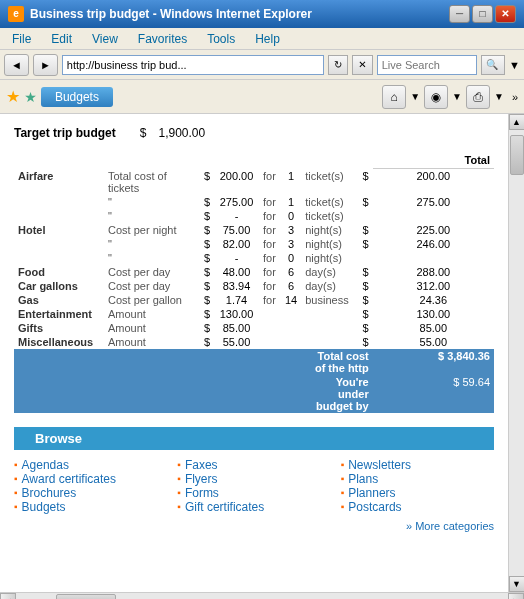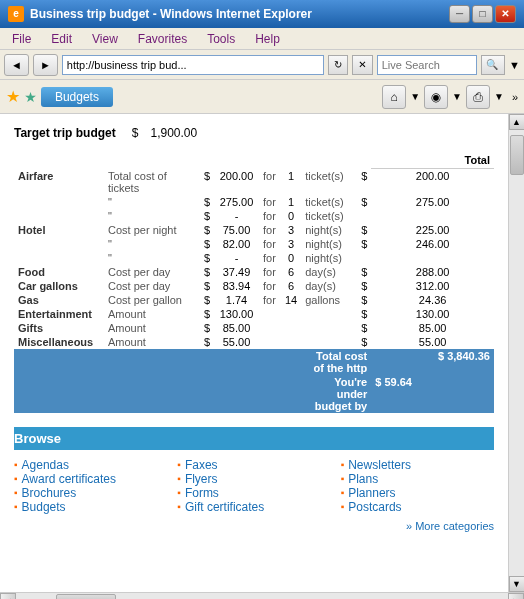--- a/index.html
+++ b/index.html
@@ -56,21 +56,21 @@
       display: flex;
       align-items: center;
       padding: 0 4px;
       border-bottom: 1px solid #ccc;
       font-size: 12px;
       gap: 4px;
     }
     .menu-item {
       padding: 2px 8px;
       cursor: pointer;
-      color: #701a75;
+      color: #0369a1;
     }
 
     
     .address-bar {
       background: #f0ece0;
       height: 30px;
       display: flex;
       align-items: center;
       padding: 0 4px;
       border-bottom: 1px solid #ccc;
@@ -204,21 +204,21 @@
       font-size: 20px;
       font-weight: bold;
       margin-bottom: 10px;
     }
     .target-row {
       display: flex;
       align-items: center;
       margin-bottom: 12px;
       font-size: 12px;
     }
-    .target-label { font-weight: bold; }
+    .target-label { font-weight: bold; margin-right: 8px; }
     .target-value { margin-left: 12px; }
 
     table.budget-table {
       width: 100%;
       border-collapse: collapse;
       font-size: 11px;
     }
     table.budget-table th {
       text-align: right;
       font-weight: bold;
@@ -251,21 +251,21 @@
 
     
     .browse-section {
       margin-top: 14px;
     }
     .browse-header {
       background: #3399cc;
       color: white;
       font-size: 13px;
       font-weight: bold;
-      padding: 4px 0;
+      padding: 4px 21px;
       margin-bottom: 8px;
     }
     .browse-grid {
       display: grid;
       grid-template-columns: 1fr 1fr 1fr;
       gap: 3px 10px;
     }
     .browse-item {
       display: flex;
       align-items: center;
@@ -456,21 +456,21 @@
           <td class="unit">for</td>
           <td class="number">0</td>
           <td class="unit">night(s)</td>
           <td></td>
           <td></td>
         </tr>
         <tr>
           <td class="row-label">Food</td>
           <td class="sub-label">Cost per day</td>
           <td class="dollar">$</td>
-          <td class="number">37.49</td>
+          <td class="number">48.00</td>
           <td class="unit">for</td>
           <td class="number">6</td>
           <td class="unit">day(s)</td>
           <td class="dollar">$</td>
           <td class="number">288.00</td>
         </tr>
         <tr>
           <td class="row-label">Car gallons</td>
           <td class="sub-label">Cost per day</td>
           <td class="dollar">$</td>
@@ -481,21 +481,21 @@
           <td class="dollar">$</td>
           <td class="number">312.00</td>
         </tr>
         <tr>
           <td class="row-label">Gas</td>
           <td class="sub-label">Cost per gallon</td>
           <td class="dollar">$</td>
           <td class="number">1.74</td>
           <td class="unit">for</td>
           <td class="number">14</td>
-          <td class="unit">gallons</td>
+          <td class="unit">business</td>
           <td class="dollar">$</td>
           <td class="number">24.36</td>
         </tr>
         <tr>
           <td class="row-label">Entertainment</td>
           <td class="sub-label">Amount</td>
           <td class="dollar">$</td>
           <td class="number">130.00</td>
           <td></td>
           <td></td>
@@ -529,21 +529,21 @@
           <td colspan="6"></td>
           <td colspan="2" style="background:#4a8abf;color:white;font-weight:bold;text-align:right;">Total cost of the http</td>
           <td style="background:#4a8abf;color:white;font-weight:bold;text-align:right;white-space:nowrap;">
             <span>$</span>
             <span>3,840.36</span>
           </td>
         </tr>
         <tr class="under-budget-row">
           <td colspan="6"></td>
           <td colspan="2" style="background:#4a8abf;color:white;font-weight:bold;text-align:right;">You're under budget by</td>
-          <td style="background:#4a8abf;color:white;font-weight:bold;text-align:left;white-space:nowrap;">
+          <td style="background:#4a8abf;color:white;font-weight:normal;text-align:right;white-space:nowrap;">
             <span>$</span>
             <span>59.64</span>
           </td>
         </tr>
       </tbody>
     </table>
 
     <div class="browse-section">
       <div class="browse-header">Browse</div>
       <div class="browse-grid">

